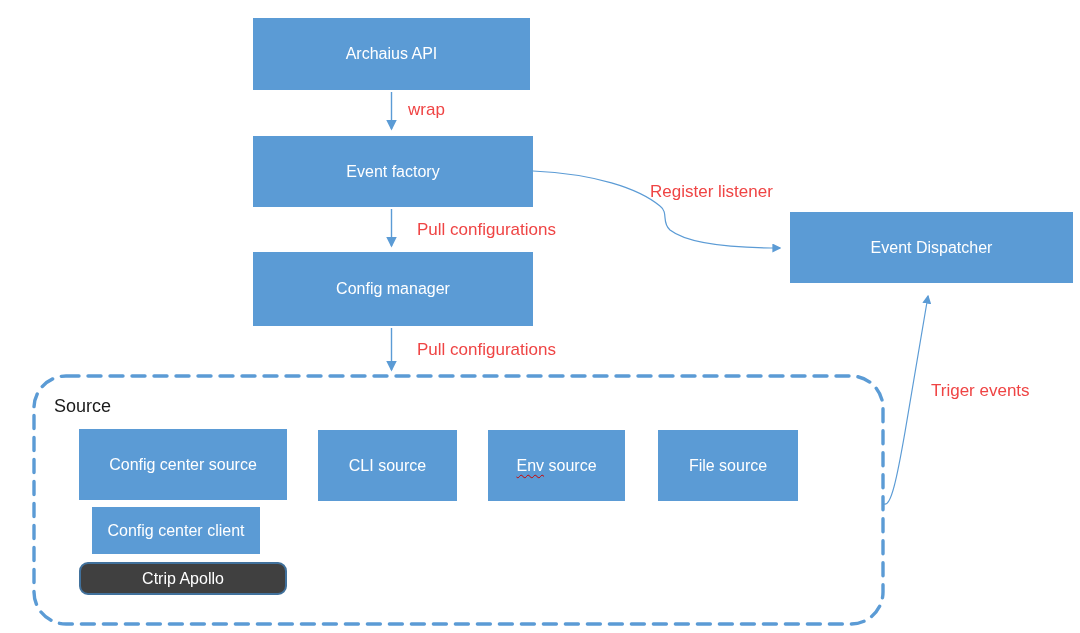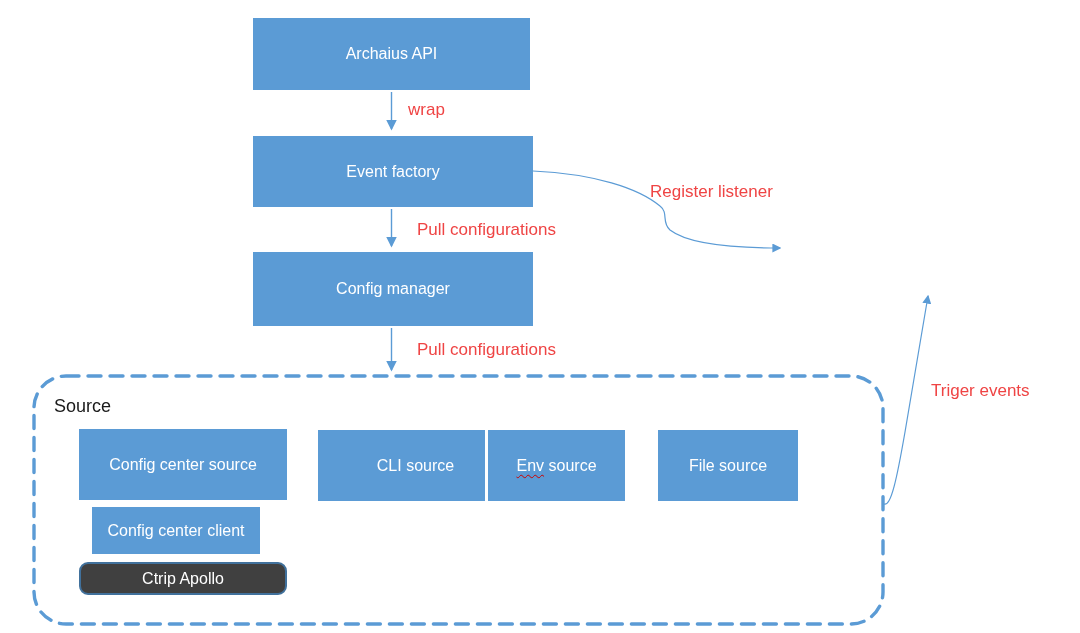--- a/index.html
+++ b/index.html
@@ -53,21 +53,21 @@
     text-decoration-color:#CC0000;
     text-decoration-thickness:1px;
     text-underline-offset:3px;
   }
   
   #node-archaius-api       {left:253px;top:18px; width:277px;height:72px;}
   #node-config-factory     {left:253px;top:136px;width:280px;height:71px;}
   #node-config-manager     {left:253px;top:252px;width:280px;height:74px;}
   #node-event-dispatcher   {left:790px;top:212px;width:283px;height:71px;}
   #node-config-center-source{left:79px;top:429px;width:208px;height:71px;}
-  #node-cli-source         {left:318px;top:430px;width:139px;height:71px;padding-left:28px;}
+  #node-cli-source         {left:318px;top:430px;width:139px;height:71px;}
   #node-env-source         {left:488px;top:430px;width:137px;height:71px;}
   #node-file-source        {left:658px;top:430px;width:140px;height:71px;}
   #node-config-center-client{left:92px;top:507px;width:168px;height:47px;}
   #node-ctrip-apollo       {left:79px;top:562px;width:208px;height:33px;}
 
   #label-source            {left:54px; top:396px;}
   #label-wrap              {left:408px;top:100px;}
   #label-pull-top          {left:417px;top:220px;}
   #label-pull-bottom       {left:417px;top:340px;}
   #label-register-listener {left:650px;top:182px;}
@@ -97,20 +97,21 @@
 
     <path d="M884 504 C891 507 897 478 905 432 C914 378 922 334 928 296" fill="none" stroke="#5B9BD5" stroke-width="1.2" marker-end="url(#arrowhead)"></path>
   </svg>
 
   <div class="node" id="node-archaius-api">Archaius API</div>
 
   <div class="node" id="node-config-factory">Event factory</div>
 
   <div class="node" id="node-config-manager">Config manager</div>
 
+  <div class="node" id="node-event-dispatcher">Event Dispatcher</div>
 
   <div class="group-label" id="label-source">Source</div>
 
   <div class="node" id="node-config-center-source">Config center source</div>
 
   <div class="node" id="node-cli-source">CLI source</div>
 
   <div class="node" id="node-env-source">
     <span><span class="squiggle">Env</span>&nbsp;<span>source</span></span>
   </div>

